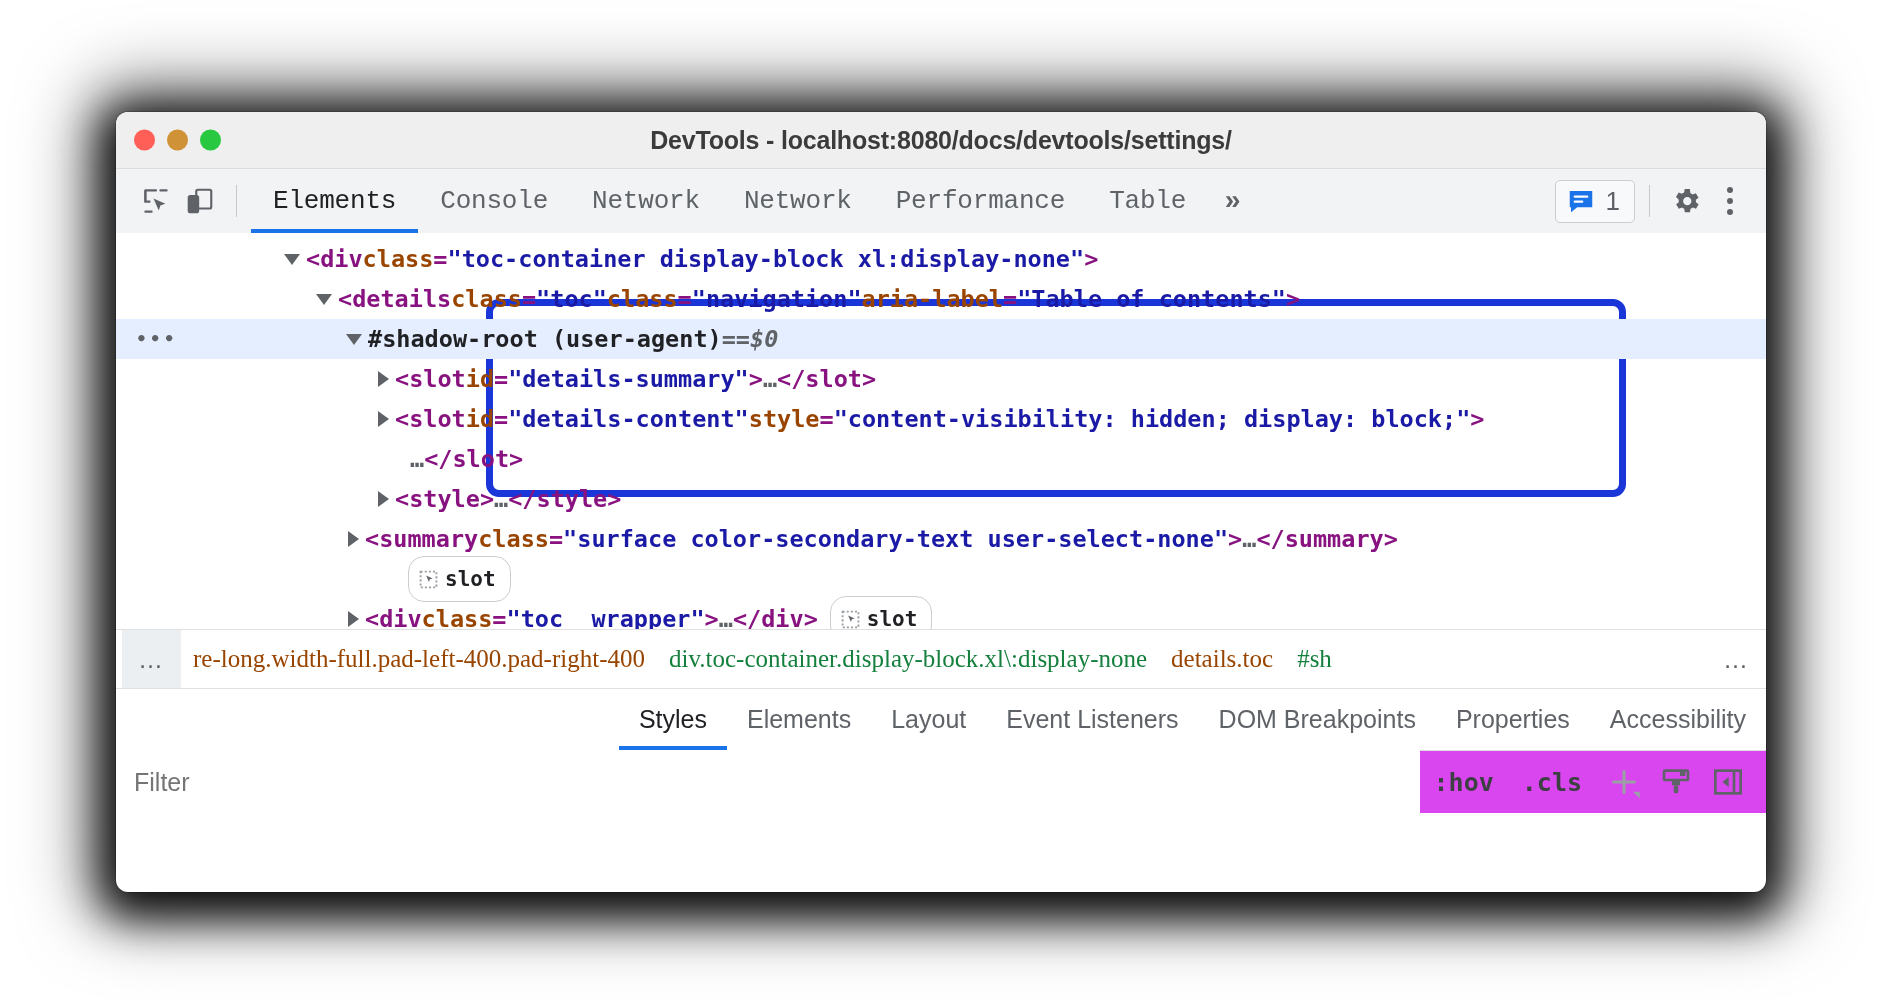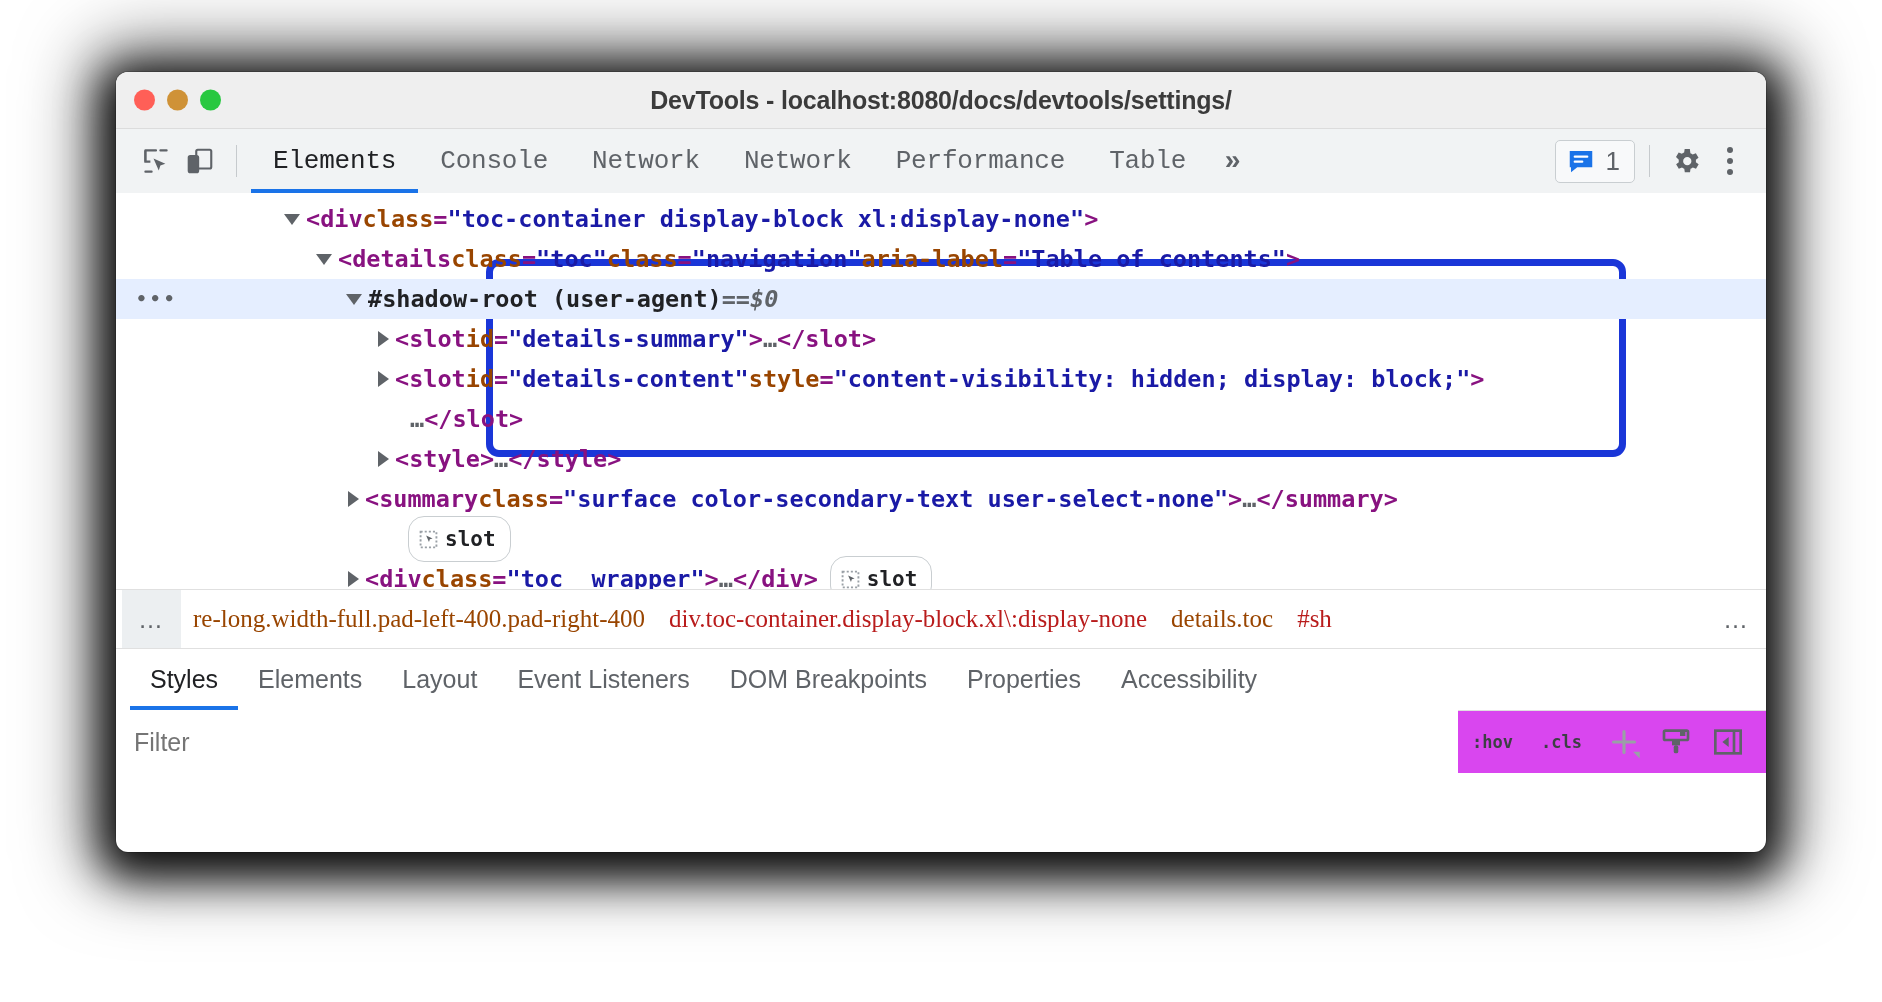--- a/index.html
+++ b/index.html
@@ -10,20 +10,21 @@
     height: 1002px;
     overflow: hidden;
     font-family: "Liberation Sans", sans-serif;
   }
 
   #root {
     position: relative;
     width: 1882px;
     height: 746px;
     background: #ffffff;
+    margin-top: 40px;
   }
 
   
   .window {
     position: absolute;
     left: 116px;
     top: 72px;
     width: 1650px;
     height: 780px;
     background: #ffffff;
@@ -240,33 +241,34 @@
     display: flex; align-items: center;
     padding: 0 16px;
     letter-spacing: 2px;
   }
   .crumb {
     padding: 0 12px;
     white-space: nowrap;
     color: #994500;
     font-family: Liberation Serif, serif;
   }
-  .crumb.purple { color: #b91c1c; text-align: right; }
+  .crumb.purple { color: #15803d; text-align: right; }
   .crumb.clip { overflow: hidden; }
 
   
   .styles-tabs {
     height: 62px;
     min-height: 62px;
     background: #ffffff;
     border-bottom: 1px solid #e0e0e0;
     display: flex;
     align-items: stretch;
     padding-left: 14px;
     box-sizing: border-box;
+    justify-content: flex-end;
   }
   .stab {
     display: flex; align-items: center;
     padding: 0 20px;
     font-size: 25px;
     color: #5f6368;
     position: relative;
     white-space: nowrap;
   }
   .stab.active { color: #202124; }
@@ -294,21 +296,21 @@
     background: #ffffff;
     border: 0;
     outline: none;
     font-size: 25px;
     color: #80868b;
     padding-left: 18px;
     font-family: "Liberation Sans", sans-serif;
   }
   .fb-txt {
     font-family: "DejaVu Sans Mono", monospace;
-    font-size: 17px;
+    font-size: 25px;
     color: #3c4043;
     padding: 0 14px;
     font-weight: bold;
   }
   .fb-icon {
     width: 48px; height: 48px;
     display: flex; align-items: center; justify-content: center;
     margin-left: 4px;
   }
 

